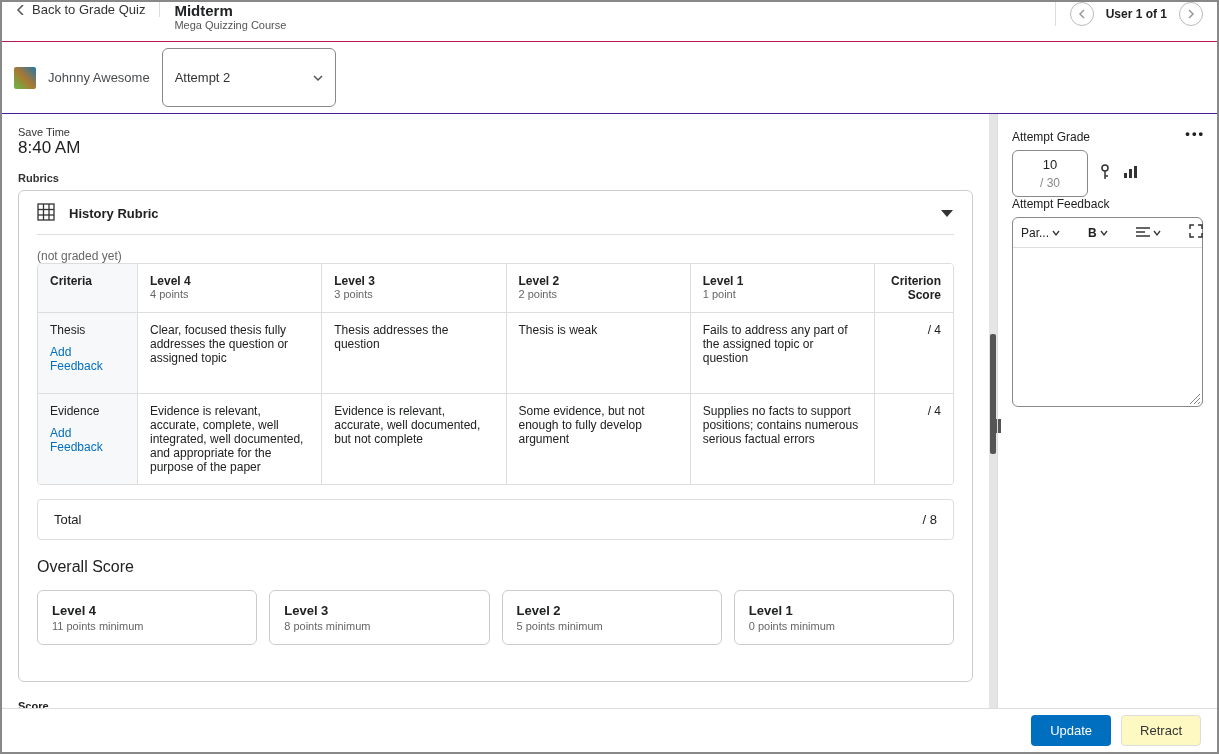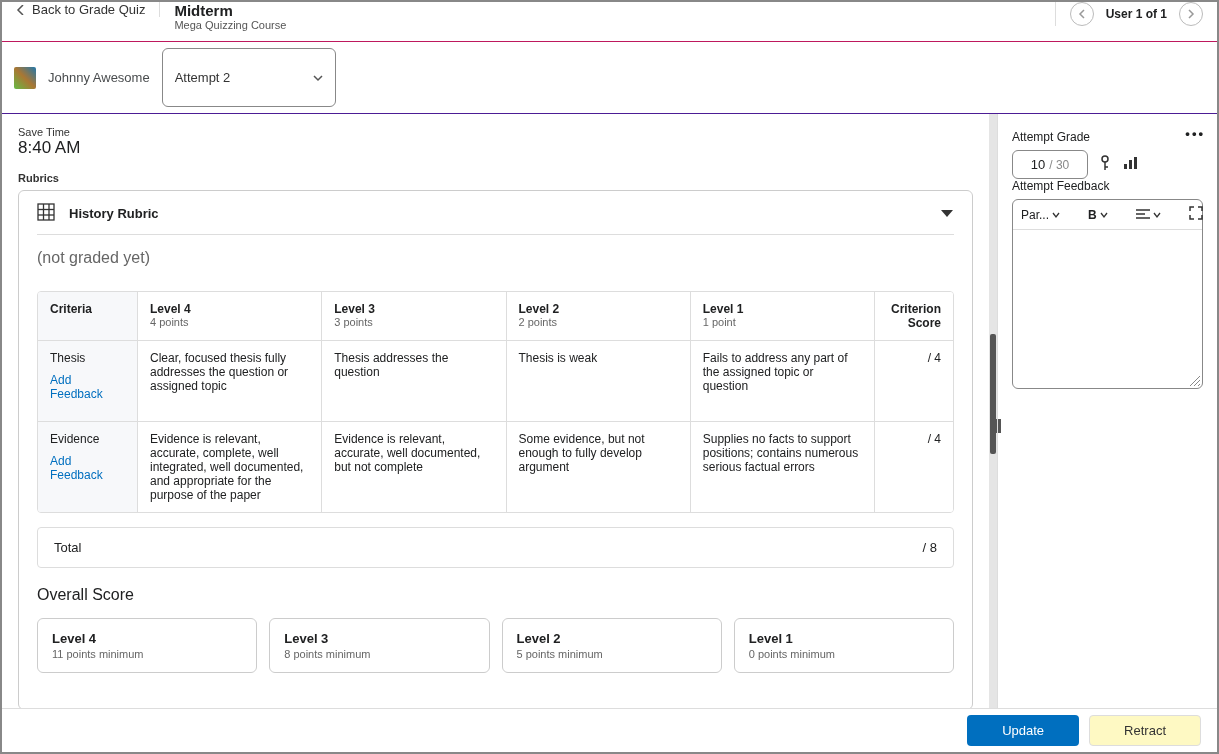--- a/index.html
+++ b/index.html
@@ -35,21 +35,21 @@
 
 .save-label { font-size: 11px; color: #333; }
 .save-time { font-size: 17px; margin-bottom: 14px; }
 
 
 .section-label { font-size: 11px; font-weight: 700; color: #333; margin-bottom: 6px; }
 .rubric-card { border: 1px solid #ccc; border-radius: 6px; padding: 12px 18px 18px 18px; margin-bottom: 18px; }
 .rubric-header { display: flex; align-items: center; justify-content: space-between; padding-bottom: 10px; border-bottom: 1px solid #ddd; cursor: pointer; }
 .rubric-header .left { display: flex; align-items: center; gap: 14px; font-weight: 700; }
 .rubric-icon svg { width: 18px; height: 18px; }
-.not-graded { color: #666; margin: 14px 0 24px 0; font-size: 16px; }
+.not-graded { color: #666; margin: 14px 0 0 0; font-size: 12px; }
 
 
 .rtable { border: 1px solid #ddd; border-radius: 4px; overflow: hidden; }
 .rrow { display: flex; border-bottom: 1px solid #ddd; }
 .rrow:last-child { border-bottom: none; }
 .rcell { padding: 10px 12px; border-right: 1px solid #ddd; font-size: 12px; }
 .rcell:last-child { border-right: none; }
 .c-criteria { width: 100px; background: #f7f8fa; display:flex; flex-direction:column; justify-content:flex-start; }
 .c-level { flex: 1; }
 .c-score { width: 78px; text-align: right; background: #fff; display:flex; align-items:flex-start; justify-content:flex-end; }
@@ -68,33 +68,33 @@
 .level-card { flex: 1; border: 1px solid #ccc; border-radius: 6px; padding: 12px 14px; }
 .level-card .ln { font-weight: 700; font-size: 13px; }
 .level-card .lp { font-size: 11px; color: #666; margin-top: 2px; }
 
 .score-label { font-size: 11px; font-weight: 700; }
 
 
 .right-pane .more { position: absolute; top: 12px; right: 12px; cursor: pointer; font-weight: 700; letter-spacing: 2px; }
 .label-sm { font-size: 12px; font-weight: 400; margin-bottom: 6px; }
 .grade-row { display: flex; align-items: center; gap: 10px; }
-.grade-input { border: 1px solid #888; border-radius: 6px; padding: 6px 8px; width: 76px; display: flex; align-items: center; justify-content: center; gap: 4px; }
+.grade-input { border: 1px solid #888; border-radius: 6px; padding: 6px 8px; width: 76px; display: flex; align-items: center; justify-content: center; gap: 4px; flex-direction: column; }
 .grade-input .v { font-weight: 400; }
 .grade-input .d { color: #888; font-size: 12px; }
 .key-icon, .bars-icon { cursor: pointer; }
 .feedback-box { border: 1px solid #888; border-radius: 6px; margin-top: 6px; height: 190px; position: relative; }
 .fb-toolbar { display: flex; align-items: center; gap: 28px; padding: 6px 8px; border-bottom: 1px solid #ddd; font-size: 12px; }
 .fb-tool { display: flex; align-items: center; gap: 3px; cursor: pointer; }
 .fb-expand { margin-left: auto; cursor: pointer; }
 .fb-resize { position: absolute; bottom: 2px; right: 2px; width: 12px; height: 12px; }
 
 
 .footer { position: absolute; bottom: 0; left: 0; right: 0; height: 44px; border-top: 1px solid #ddd; display: flex; align-items: center; justify-content: flex-end; gap: 10px; padding: 0 16px; background: #fff; }
-.btn { padding: 7px 34px; border-radius: 4px; border: 1px solid transparent; cursor: pointer; font-size: 13px; }
+.btn { padding: 7px 18px; border-radius: 4px; border: 1px solid transparent; cursor: pointer; font-size: 13px; }
 .btn-primary { background: #006fbf; color: #fff; }
 .btn-sec { background: #fef9c3; color: #333; border-color: #ddd; }
 </style>
 </head>
 <body>
 
 <div class="top-bar">
   <div class="back-link">
     <svg viewBox="0 0 10 10">
         <path d="M7 0 L2 5 L7 10" fill="none" stroke="#555" stroke-width="1.5"></path>

